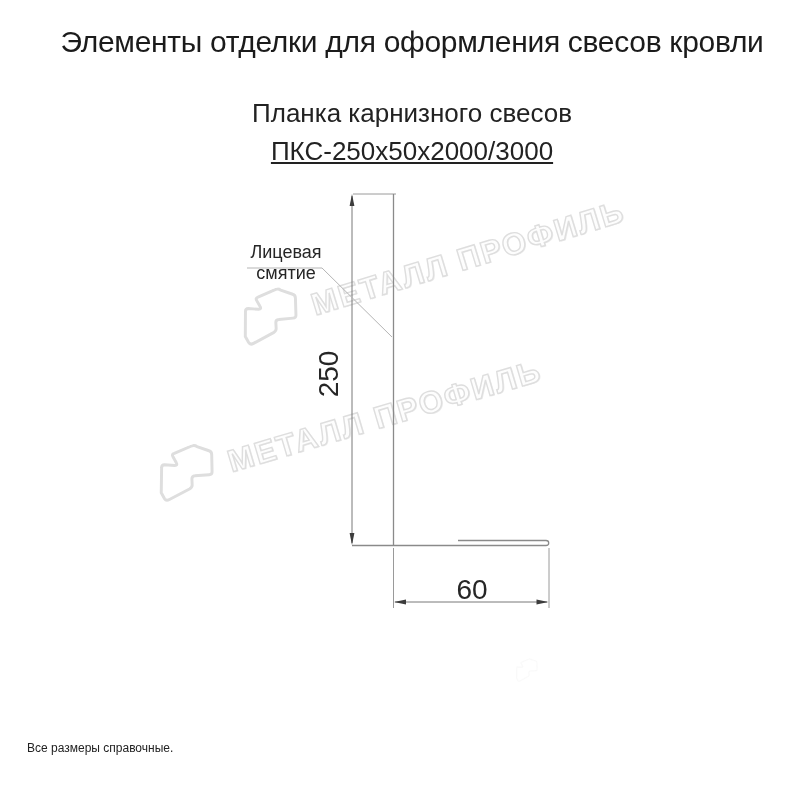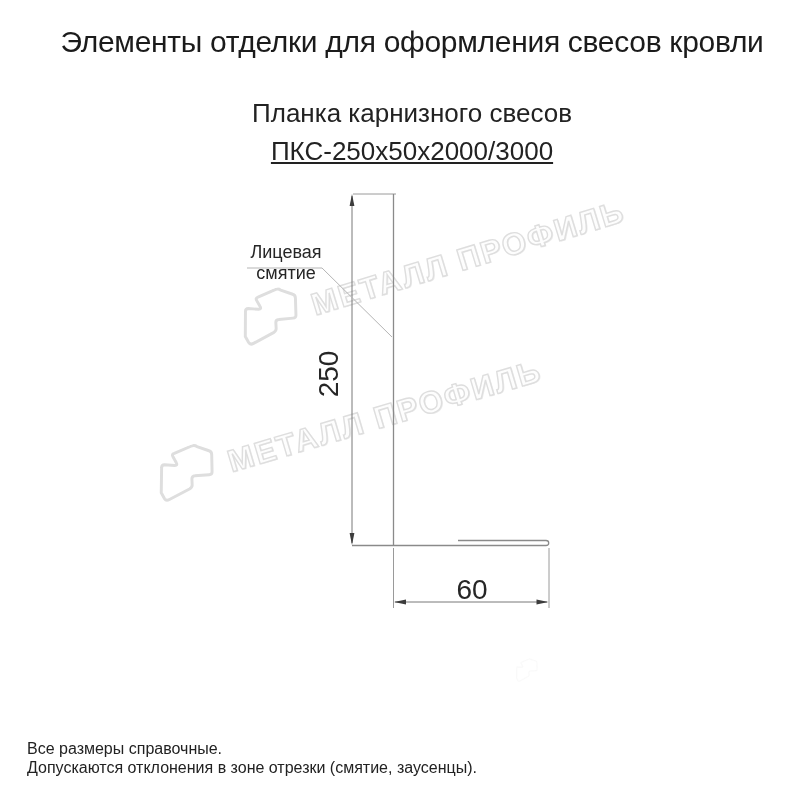--- a/index.html
+++ b/index.html
@@ -33,21 +33,21 @@
 
   
   .dim-label{font-size:28px;color:#262626;text-align:center;}
   .dim-250{left:289px;top:358px;width:80px;transform:rotate(-90deg);}
   .dim-50{left:432px;top:574px;width:80px;}
   .face-label{
     left:246px;top:242px;width:80px;text-align:center;
     font-size:18px;line-height:21px;color:#262626;
   }
 
-  .footnotes{left:27px;top:739px;font-size:16px;line-height:19px;color:#222;}
+  .footnotes{left:27px;top:739px;font-size:12px;line-height:19px;color:#222;}
   .footnotes div{white-space:nowrap;}
 
   svg.drawing{left:0;top:0;}
 </style>
 </head>
 <body>
 
 <div class="abs centered page-title">Элементы отделки для оформления свесов кровли</div>
 <div class="abs centered subtitle">Планка карнизного свесов</div>
 <div class="abs centered product-code">ПКС-250х50х2000/3000</div>
@@ -97,14 +97,13 @@
 <div class="abs dim-label dim-250">250</div>
 <div class="abs dim-label dim-50">60</div>
 
 <div class="abs face-label">
   <div>Лицевая</div>
   <div>смятие</div>
 </div>
 
 <div class="abs footnotes">
   <div>Все размеры справочные.</div>
-  <div>Допускаются отклонения в зоне отрезки (смятие, заусенцы).</div>
 </div>
 
 </body></html>

